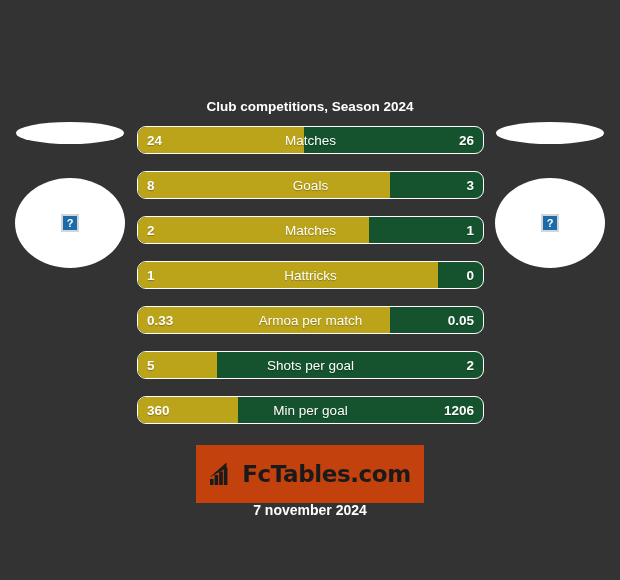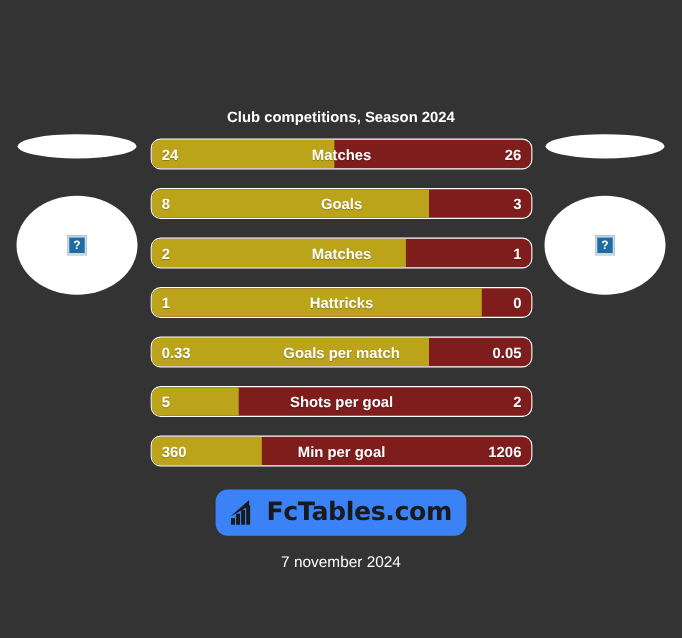--- a/index.html
+++ b/index.html
@@ -64,69 +64,68 @@
     width:347px;
   }
   .bar-row{
     position:relative;
     height:28px;
     margin-bottom:17px;
     border-radius:9px;
     overflow:hidden;
     border:1px solid #ffffff;
     box-sizing:border-box;
-    background:#7f1d1d;
+    background:#14532d;
   }
   .bar-fill{
     position:absolute;left:0;top:0;bottom:0;
     background:#BCA41A;
   }
   .bar-label{
     position:absolute;left:0;right:0;top:0;bottom:0;
     display:flex;align-items:center;justify-content:center;
-    font-size:13.5px;font-weight:bold;color:#ffffff;
+    font-size:13.5px;font-weight:normal;color:#ffffff;
     text-shadow:0 1px 1px rgba(0,0,0,.28);
     z-index:3;
     pointer-events:none;
   }
   .bar-val{
     position:absolute;top:0;bottom:0;
     display:flex;align-items:center;
     font-size:13.5px;font-weight:bold;color:#ffffff;
     text-shadow:0 1px 1px rgba(0,0,0,.28);
     z-index:3;
   }
   .bar-val.home{left:9px;}
   .bar-val.away{right:9px;}
 
   
   .logo{
     position:absolute;
     left:196px;top:445px;
-    width:228px;height:42px;
-    background:#3b82f6;
+    width:228px;height:58px;
+    background:#c2410c;
     display:flex;align-items:center;justify-content:center;
     gap:7px;
-    border-radius:11px;
   }
   .logo-icon{
     width:26px;height:24px;
     display:block;
   }
   .logo-text{
     font-size:23px;font-weight:bold;color:#1a1a1a;
     letter-spacing:-0.4px;
     font-family:"DejaVu Sans", sans-serif;
   }
 
   
   .footer-date{
     position:absolute;top:502px;left:0;width:620px;
     text-align:center;
-    font-size:14px;font-weight:normal;
+    font-size:14px;font-weight:bold;
     color:#ffffff;
   }
 </style>
 </head>
 <body>
 
 <div class="wrap">
 
   <div class="subtitle">Club competitions, Season 2024</div>
 
@@ -161,21 +160,21 @@
       </div>
       <div class="bar-row">
         <div class="bar-fill" style="width: 87%; background: rgb(188, 164, 26);"></div>
         <div class="bar-val home">1</div>
         <div class="bar-label">Hattricks</div>
         <div class="bar-val away">0</div>
       </div>
       <div class="bar-row">
         <div class="bar-fill" style="width: 73%; background: rgb(188, 164, 26);"></div>
         <div class="bar-val home">0.33</div>
-        <div class="bar-label">Goals per match</div>
+        <div class="bar-label">Armoa per match</div>
         <div class="bar-val away">0.05</div>
       </div>
       <div class="bar-row">
         <div class="bar-fill" style="width: 23%; background: rgb(188, 164, 26);"></div>
         <div class="bar-val home">5</div>
         <div class="bar-label">Shots per goal</div>
         <div class="bar-val away">2</div>
       </div>
       <div class="bar-row">
         <div class="bar-fill" style="width: 29%; background: rgb(188, 164, 26);"></div>

